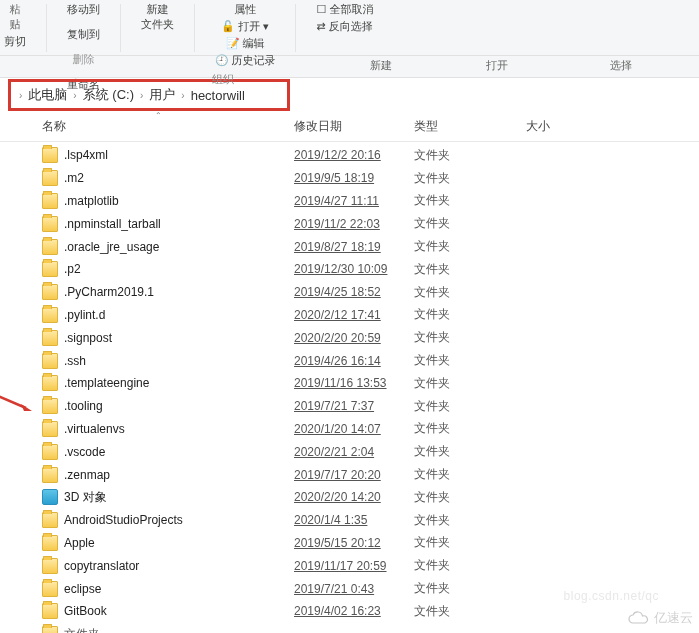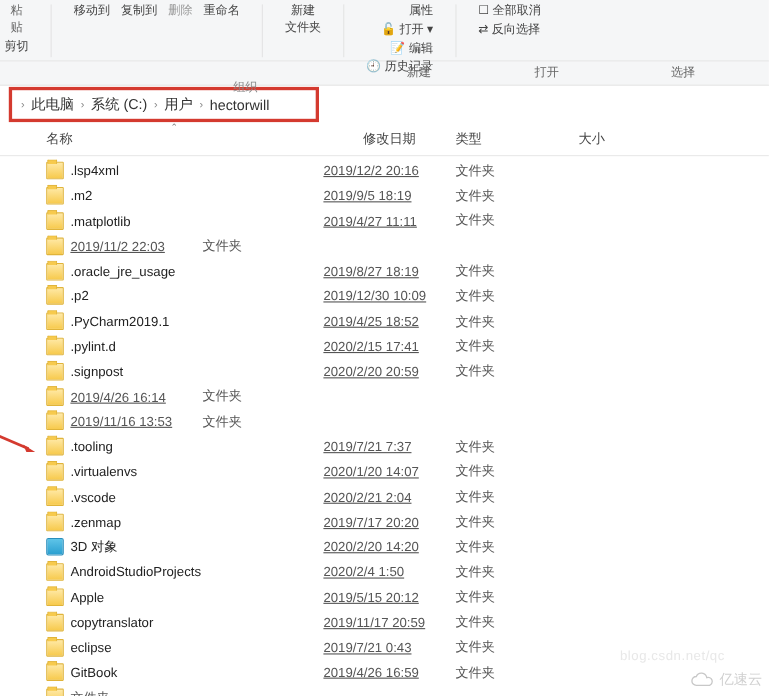--- a/index.html
+++ b/index.html
@@ -59,21 +59,21 @@
   .bc-sep { color:#888; font-size:10px; padding:0 2px;}
   .columns-header {
     display:flex;
     border-bottom:1px solid #e8e8e8;
     padding: 6px 0 6px 42px;
     font-size:12px;
     color:#444;
     position:relative;
   }
   .col-name { width: 252px; }
-  .col-date { width: 120px; text-align: center; }
+  .col-date { width: 120px; }
   .col-type { width: 112px; }
   .col-size { width: 80px; }
   .sort-caret { font-size:8px; color:#777; position:absolute; left:155px; top:-1px;}
   .file-list { padding-top:2px; }
   .file-row {
     display:flex;
     align-items:center;
     padding: 2px 4px 2px 42px;
     height: 22.8px;
     font-size:12px;
@@ -131,33 +131,33 @@
 <div class="ribbon">
   <div class="ribbon-group">
     <div class="rb-row">
       <span class="small-col">粘贴</span>
     </div>
     <div class="rb-row" style="gap:8px;">
       <span>剪切</span>
     </div>
   </div>
   <div class="ribbon-sep"></div>
-  <div class="ribbon-group" style="flex-direction:row;gap:10px;align-items:center;">
+  <div class="ribbon-group" style="flex-direction:column;gap:10px;align-items:center;">
     <span>移动到</span>
     <span>复制到</span>
     <span style="color:#999">删除</span>
     <span>重命名</span>
   </div>
   <div class="ribbon-sep"></div>
   <div class="ribbon-group">
     <span style="white-space:pre;text-align:center">新建
 文件夹</span>
   </div>
   <div class="ribbon-sep"></div>
-  <div class="ribbon-group" style="align-items:flex-end;">
+  <div class="ribbon-group" style="align-items:center;font-family:Liberation Serif, serif;">
     <div class="rb-row">
         <span>属性</span>
       </div>
     <div class="rb-row" style="gap:6px;">
       <span>🔓 <span>打开</span> ▾</span>
     </div>
     <div class="rb-row" style="gap:6px;">
       <span>📝 <span>编辑</span></span>
     </div>
     <div class="rb-row">
@@ -214,20 +214,21 @@
       <span class="ftype">文件夹</span>
     </div>
     <div class="file-row">
       <span class="icon folder-icon"></span>
       <span class="fname">.matplotlib</span>
       <span class="fdate">2019/4/27 11:11</span>
       <span class="ftype">文件夹</span>
     </div>
     <div class="file-row">
       <span class="icon folder-icon"></span>
+      <span class="fname">.npminstall_tarball</span>
       <span class="fdate">2019/11/2 22:03</span>
       <span class="ftype">文件夹</span>
     </div>
     <div class="file-row">
       <span class="icon folder-icon"></span>
       <span class="fname">.oracle_jre_usage</span>
       <span class="fdate">2019/8/27 18:19</span>
       <span class="ftype">文件夹</span>
     </div>
     <div class="file-row">
@@ -238,36 +239,38 @@
     </div>
     <div class="file-row">
       <span class="icon folder-icon"></span>
       <span class="fname">.PyCharm2019.1</span>
       <span class="fdate">2019/4/25 18:52</span>
       <span class="ftype">文件夹</span>
     </div>
     <div class="file-row">
       <span class="icon folder-icon"></span>
       <span class="fname">.pylint.d</span>
-      <span class="fdate">2020/2/15 17:41</span>
+      <span class="fdate">2020/2/12 17:41</span>
       <span class="ftype">文件夹</span>
     </div>
     <div class="file-row">
       <span class="icon folder-icon"></span>
       <span class="fname">.signpost</span>
       <span class="fdate">2020/2/20 20:59</span>
       <span class="ftype">文件夹</span>
     </div>
     <div class="file-row">
       <span class="icon folder-icon"></span>
+      <span class="fname">.ssh</span>
       <span class="fdate">2019/4/26 16:14</span>
       <span class="ftype">文件夹</span>
     </div>
     <div class="file-row">
       <span class="icon folder-icon"></span>
+      <span class="fname">.templateengine</span>
       <span class="fdate">2019/11/16 13:53</span>
       <span class="ftype">文件夹</span>
     </div>
     <div class="file-row">
       <span class="icon folder-icon"></span>
       <span class="fname">.tooling</span>
       <span class="fdate">2019/7/21 7:37</span>
       <span class="ftype">文件夹</span>
     </div>
     <div class="file-row">
@@ -290,21 +293,21 @@
     </div>
     <div class="file-row">
       <span class="icon obj3d-icon"></span>
       <span class="fname">3D 对象</span>
       <span class="fdate">2020/2/20 14:20</span>
       <span class="ftype">文件夹</span>
     </div>
     <div class="file-row">
       <span class="icon folder-icon"></span>
       <span class="fname">AndroidStudioProjects</span>
-      <span class="fdate">2020/2/4 1:50</span>
+      <span class="fdate">2020/1/4 1:35</span>
       <span class="ftype">文件夹</span>
     </div>
     <div class="file-row">
       <span class="icon folder-icon"></span>
       <span class="fname">Apple</span>
       <span class="fdate">2019/5/15 20:12</span>
       <span class="ftype">文件夹</span>
     </div>
     <div class="file-row">
       <span class="icon folder-icon"></span>
@@ -314,21 +317,21 @@
     </div>
     <div class="file-row">
       <span class="icon folder-icon"></span>
       <span class="fname">eclipse</span>
       <span class="fdate">2019/7/21 0:43</span>
       <span class="ftype">文件夹</span>
     </div>
     <div class="file-row">
       <span class="icon folder-icon"></span>
       <span class="fname">GitBook</span>
-      <span class="fdate">2019/4/26 16:59</span>
+      <span class="fdate">2019/4/02 16:23</span>
       <span class="ftype">文件夹</span>
     </div>
     <div class="file-row">
       <span class="icon folder-icon"></span>
       <span class="ftype">文件夹</span>
     </div>
   </div>
 
 <svg class="arrow-annot" viewBox="0 0 34 18">
   <line x1="0" y1="2" x2="28" y2="14" stroke="#d43a2f" stroke-width="2.5"></line>

